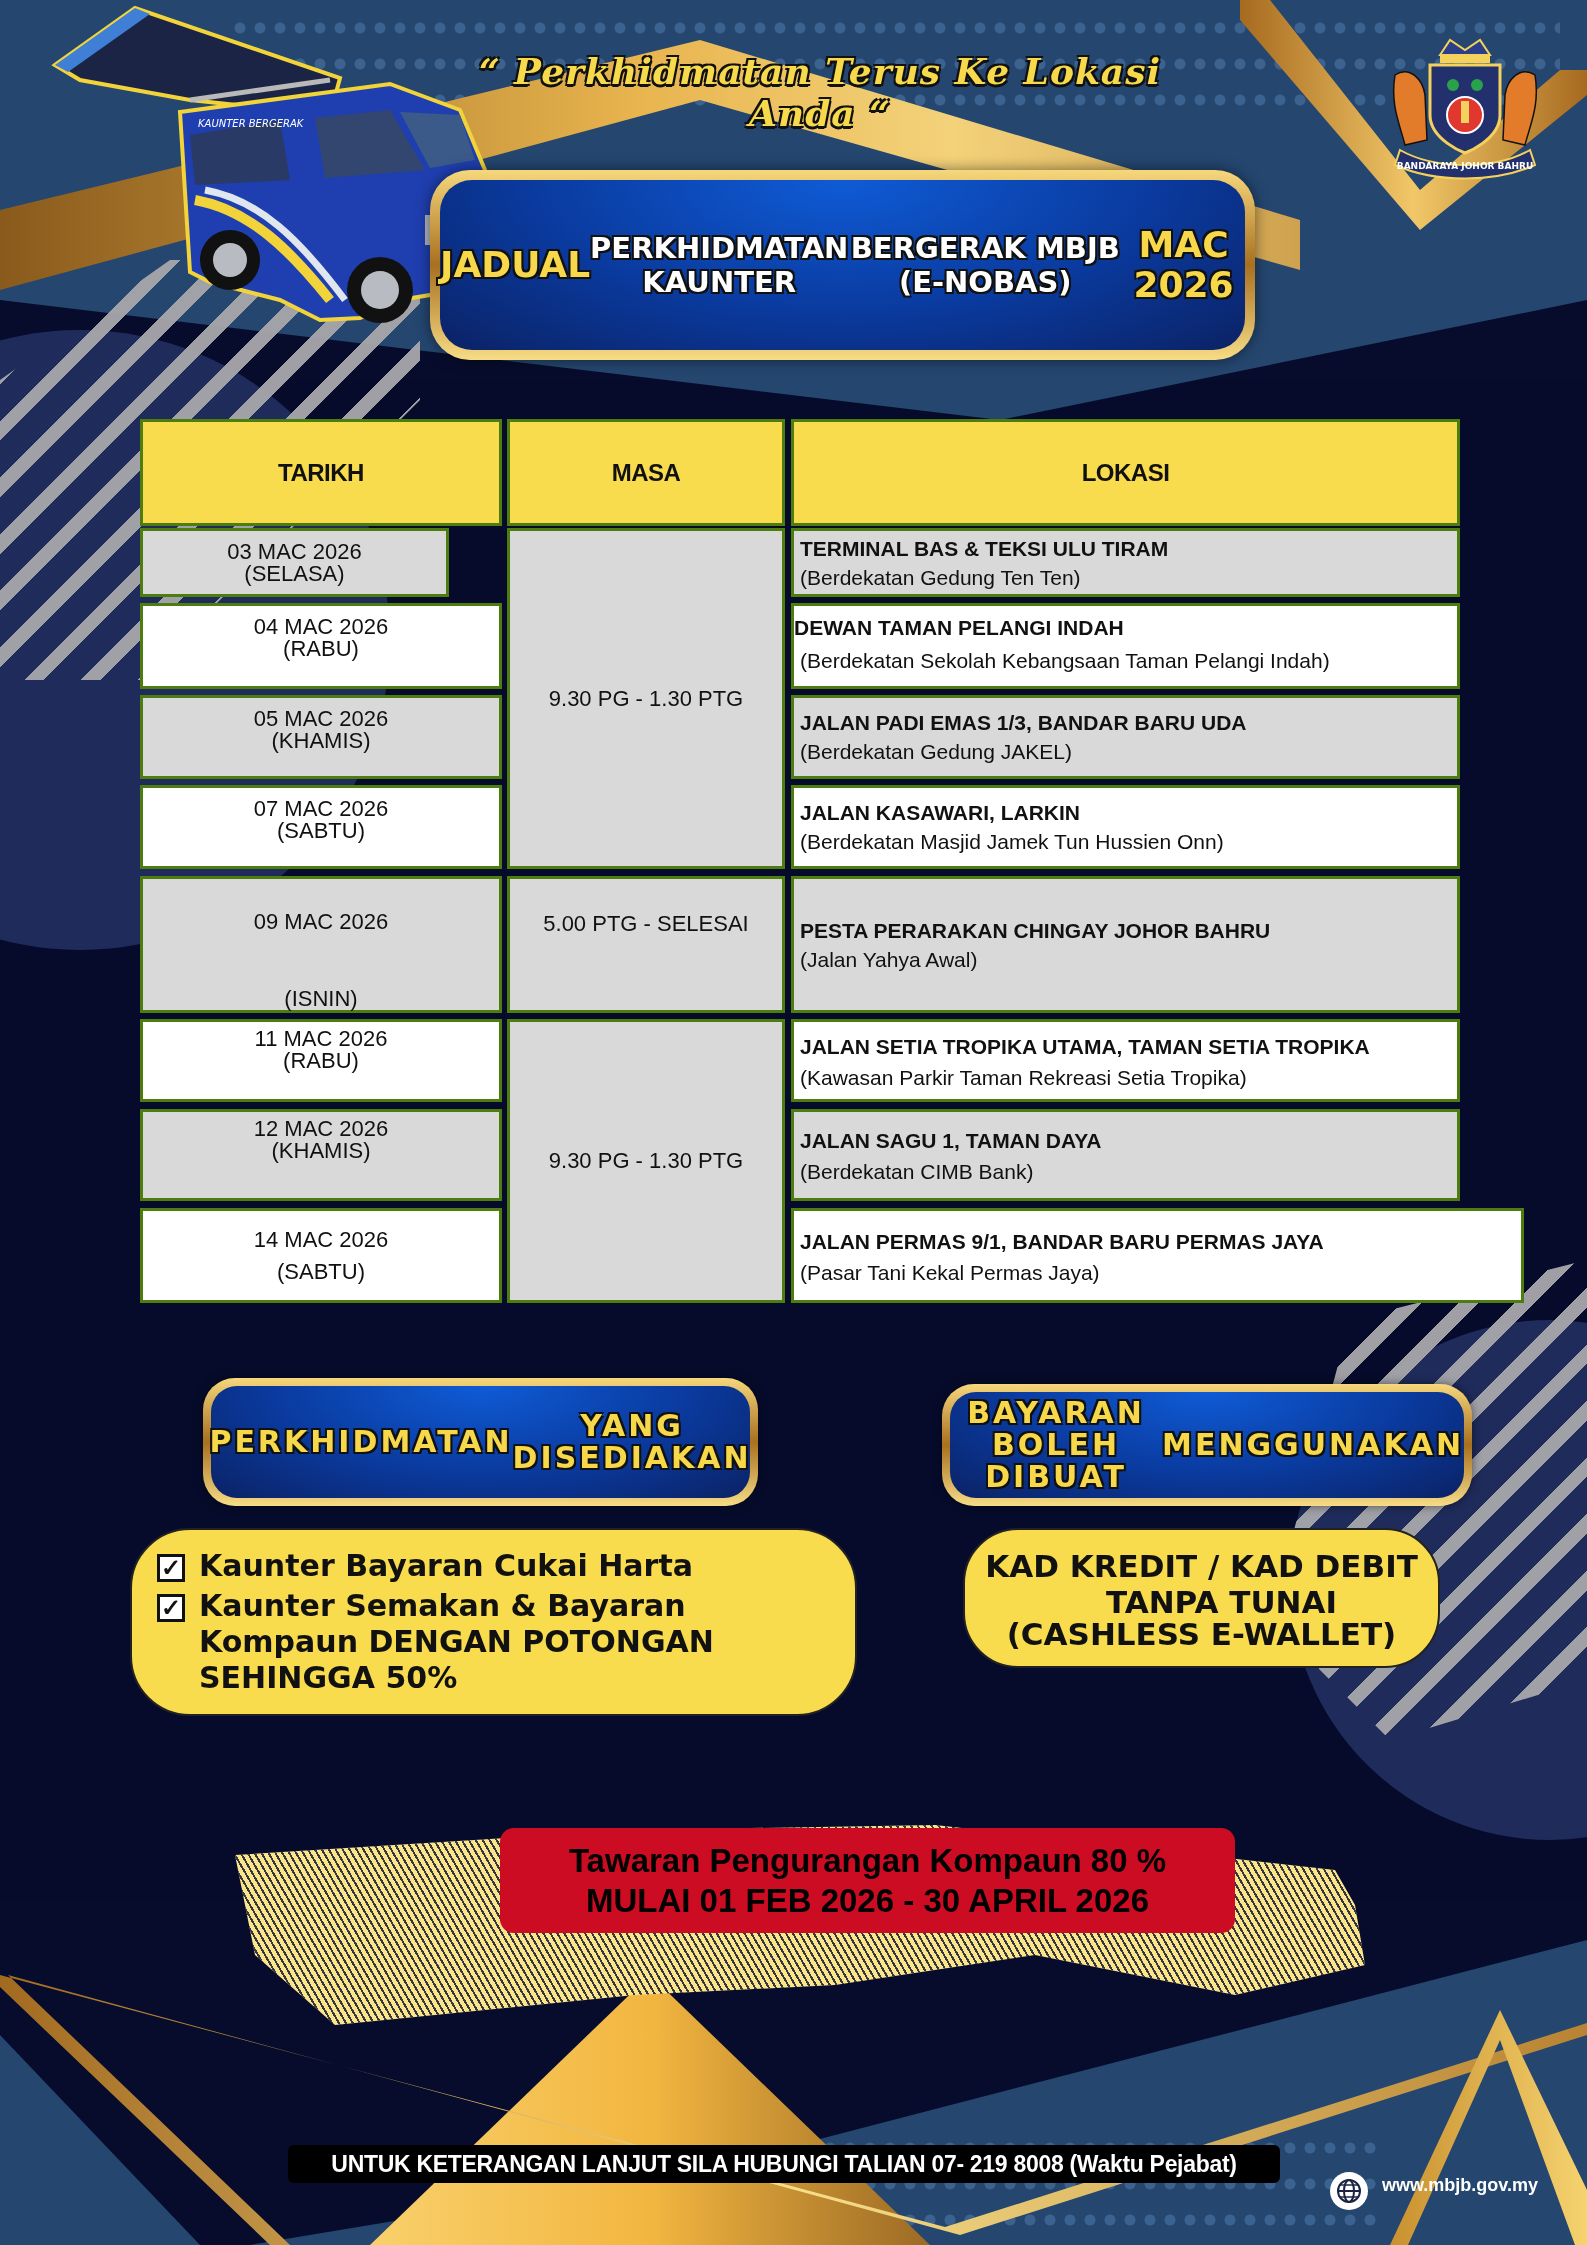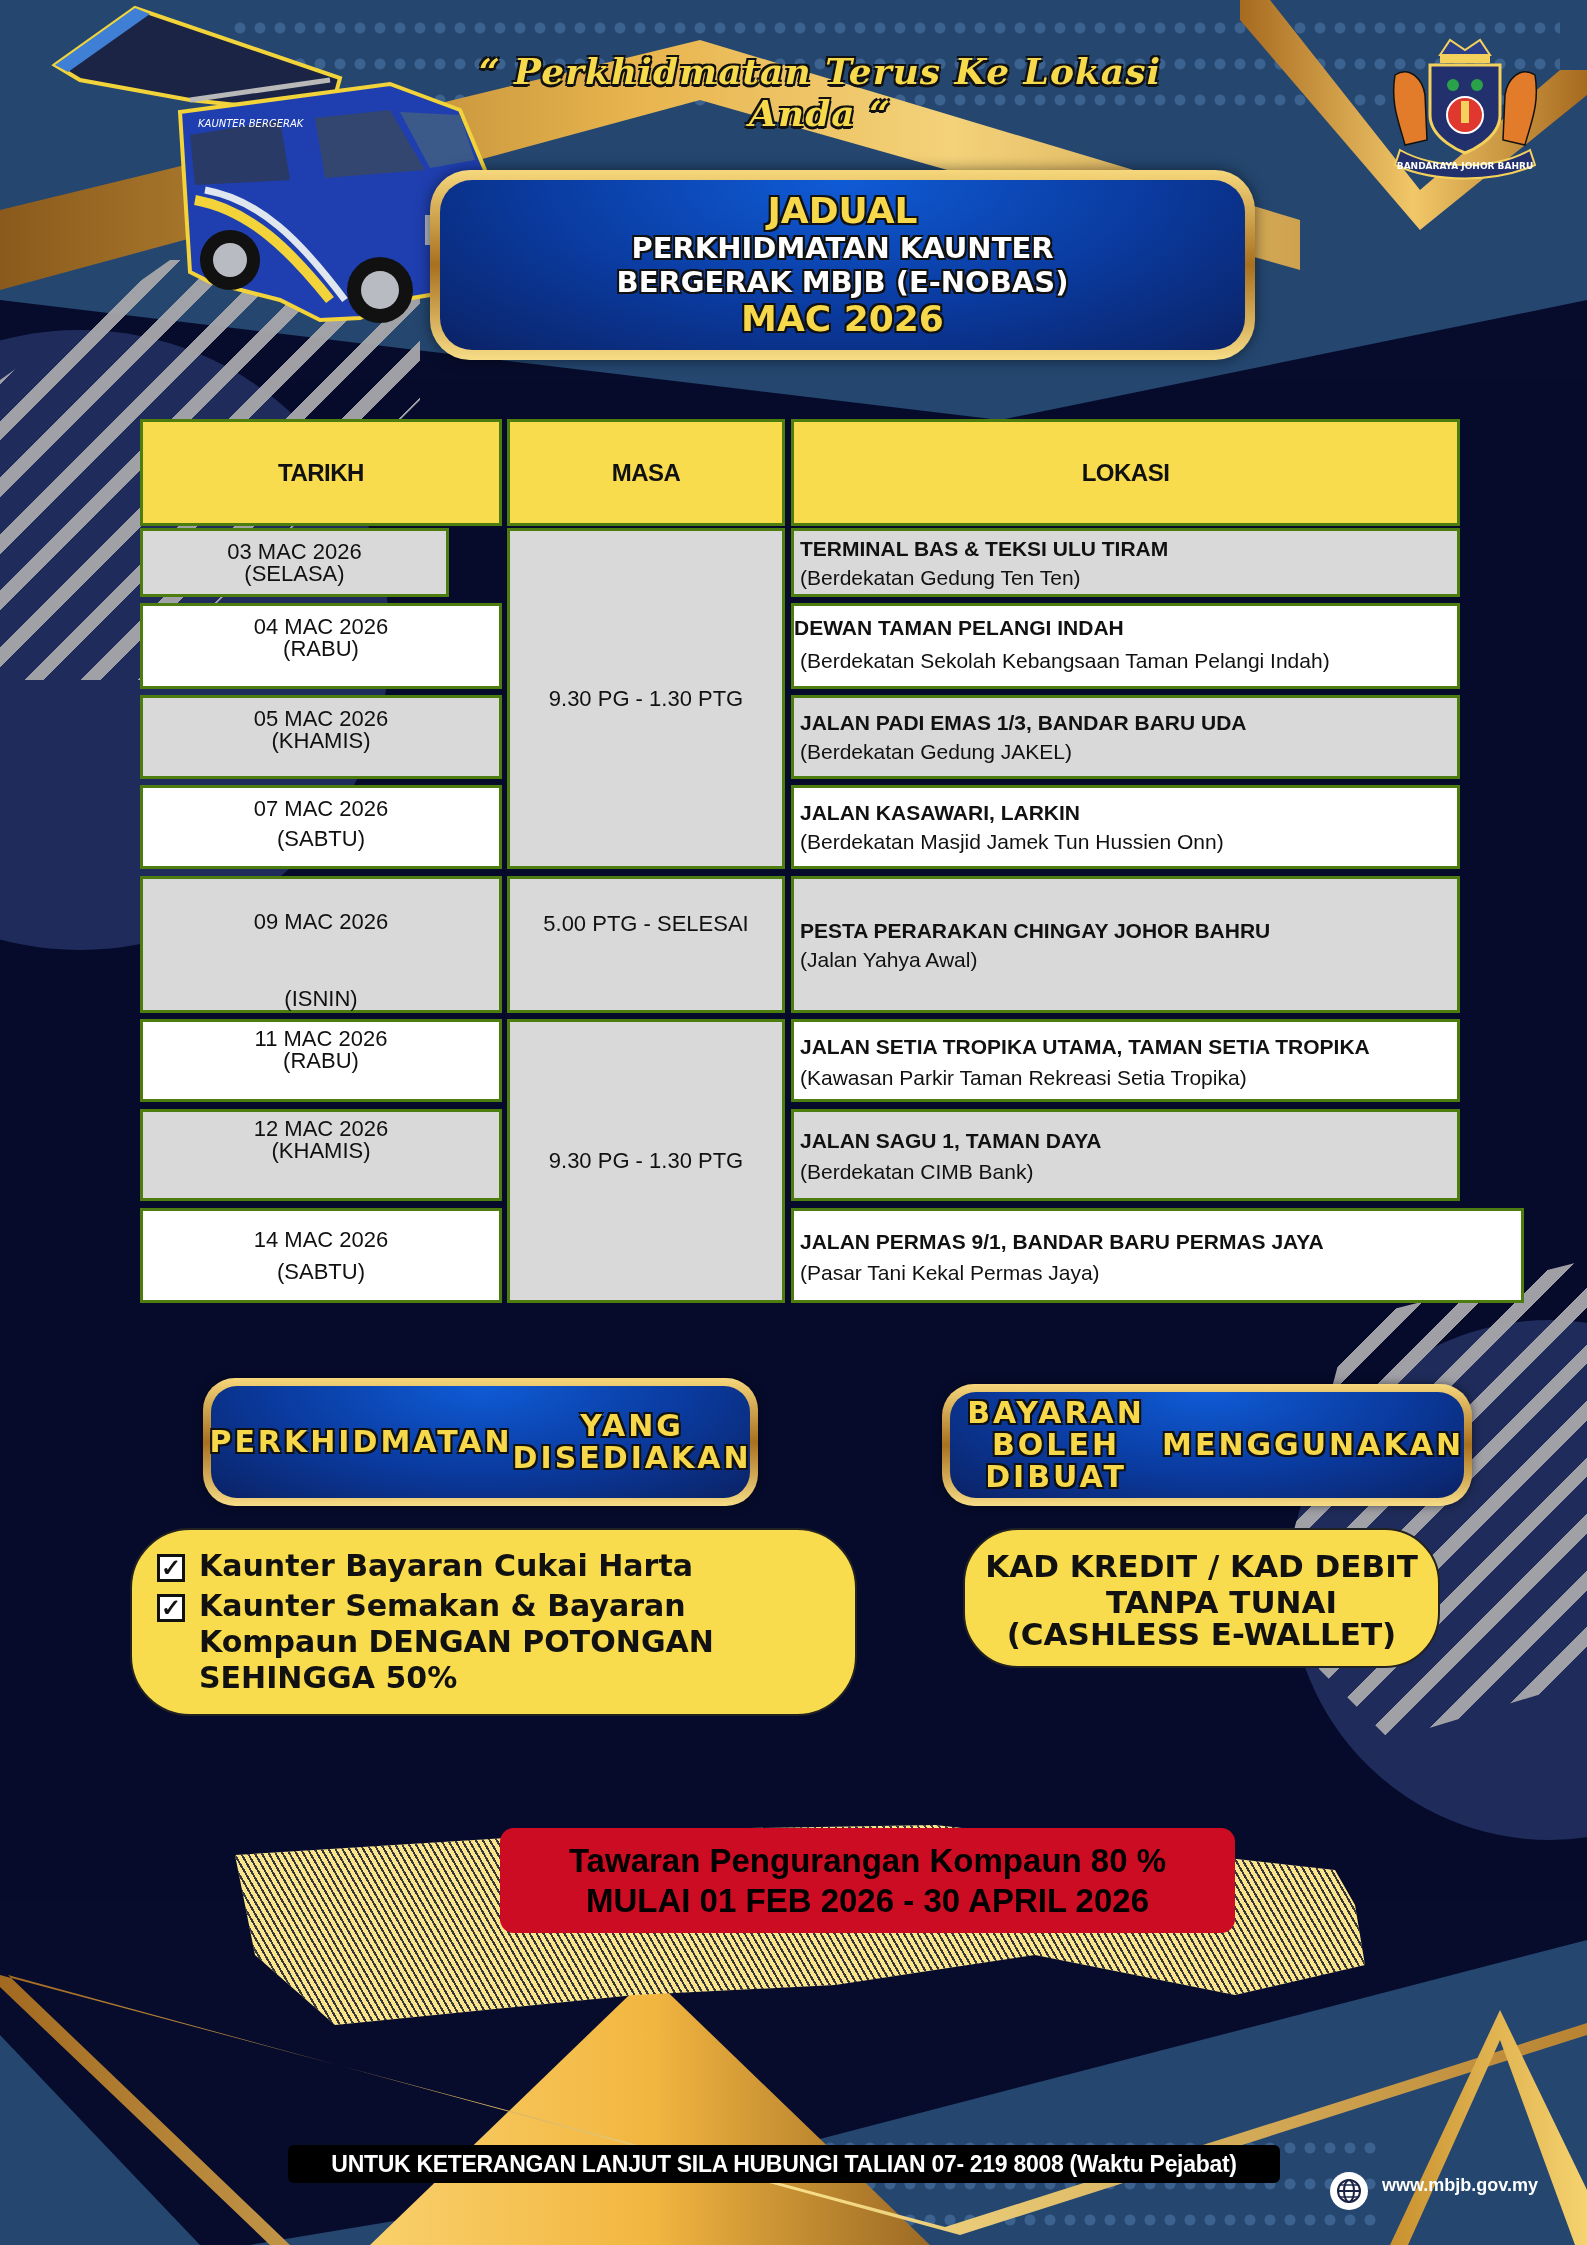--- a/index.html
+++ b/index.html
@@ -107,21 +107,21 @@
   .title-frame {
     left: 430px; top: 170px; width: 825px; height: 190px;
     border-radius: 40px;
     background: linear-gradient(180deg, #f6d77c, #a8701f 50%, #f7dc86);
     padding: 10px;
     box-shadow: 0 0 14px rgba(0,0,0,.5);
   }
   .title-inner {
     width: 100%; height: 100%; border-radius: 32px;
     background: radial-gradient(ellipse at 50% 0%, #0f5bd6, #0a3a9e 55%, #0b2265);
-    display: flex; flex-direction: column; align-items: center; justify-content: center;
+    display: flex; flex-direction: row; align-items: center; justify-content: center;
     text-align: center;
   }
   .stroke-text {
     font-family: "DejaVu Sans", sans-serif; font-weight: bold;
     text-shadow: -2px -2px 0 #111, 2px -2px 0 #111, -2px 2px 0 #111, 2px 2px 0 #111;
   }
   .t-yellow { color: #f6d84a; font-size: 36px; line-height: 40px; }
   .t-white { color: #ffffff; font-size: 29px; line-height: 34px; }
 
   
@@ -299,21 +299,21 @@
     <span>(SELASA)</span>
   </div>
   <div class="cell date white" style="left:0;top:184px;width:362px;height:86px;justify-content:flex-start;padding-top:10px;">
     <span>04 MAC 2026</span>
     <span>(RABU)</span>
   </div>
   <div class="cell date grey" style="left:0;top:276px;width:362px;height:84px;justify-content:flex-start;padding-top:10px;">
     <span>05 MAC 2026</span>
     <span>(KHAMIS)</span>
   </div>
-  <div class="cell date white" style="left:0;top:366px;width:362px;height:84px;justify-content:flex-start;padding-top:10px;gap:8px;">
+  <div class="cell date white" style="left:0;top:366px;width:362px;height:84px;justify-content:flex-start;padding-top:10px;">
     <span>07 MAC 2026</span>
     <span>(SABTU)</span>
   </div>
   <div class="cell date grey" style="left:0;top:457px;width:362px;height:137px;justify-content:space-between;padding-top:32px;">
     <span>09 MAC 2026</span>
     <span>(ISNIN)</span>
   </div>
   <div class="cell date white" style="left:0;top:600px;width:362px;height:83px;justify-content:flex-start;padding-top:6px;">
     <span>11 MAC 2026</span>
     <span>(RABU)</span>

